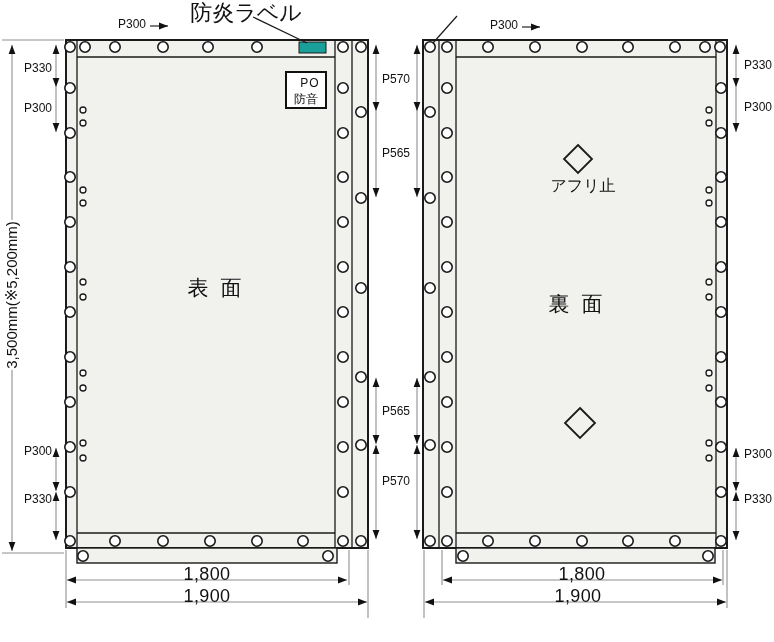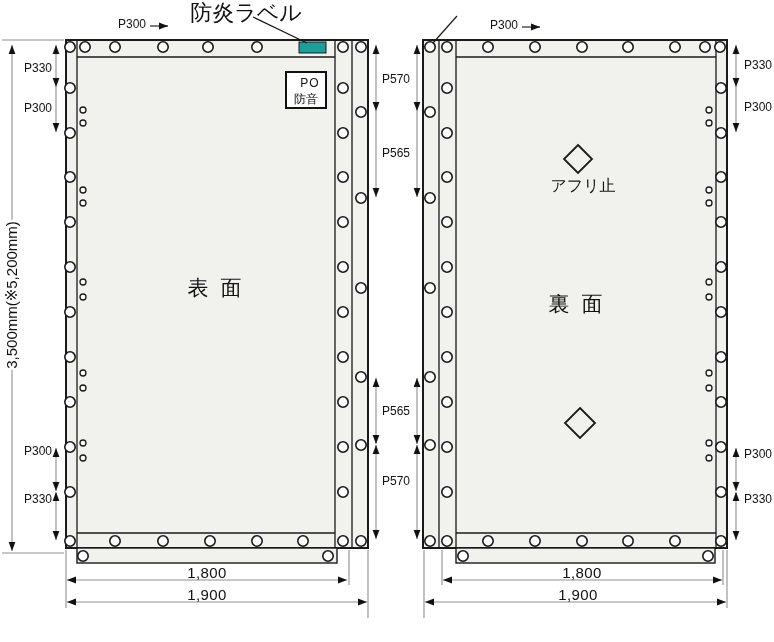--- a/index.html
+++ b/index.html
@@ -4,21 +4,21 @@
 <style>
   html,body{margin:0;padding:0;background:#fff;}
   #canvas{
     position:relative;width:774px;height:642px;background:#fff;overflow:hidden;
     font-family:"Liberation Sans","DejaVu Sans",sans-serif;color:#111;
   }
   #diagram{position:absolute;left:0;top:0;}
   .lbl{position:absolute;transform:translateX(-50%);white-space:nowrap;color:#111;line-height:1.15;}
   .t18{font-size:22px;}
   .t15{font-size:12px;}
-  .num{font-size:15px;letter-spacing:.4px;}
+  .num{font-size:18px;letter-spacing:.4px;}
   .pname{font-size:21px;letter-spacing:3px;font-weight:normal;}
   .note{font-size:16.5px;}
   .afuri{font-size:16px;font-family:Liberation Mono, monospace;}
   .rot{position:absolute;white-space:nowrap;font-size:15px;background:#fff;padding:3px 1px;
        transform:translate(-50%,-50%) rotate(-90deg);}
   .po-box{position:absolute;left:285px;top:71px;width:42px;height:38px;border:2px solid #111;
           background:#fff;box-sizing:border-box;text-align:center;}
   .po1{font-size:12px;line-height:18px;margin-top:1px;letter-spacing:1px;margin-left:8px;}
   .po2{font-size:12px;line-height:15px;}
 </style>

